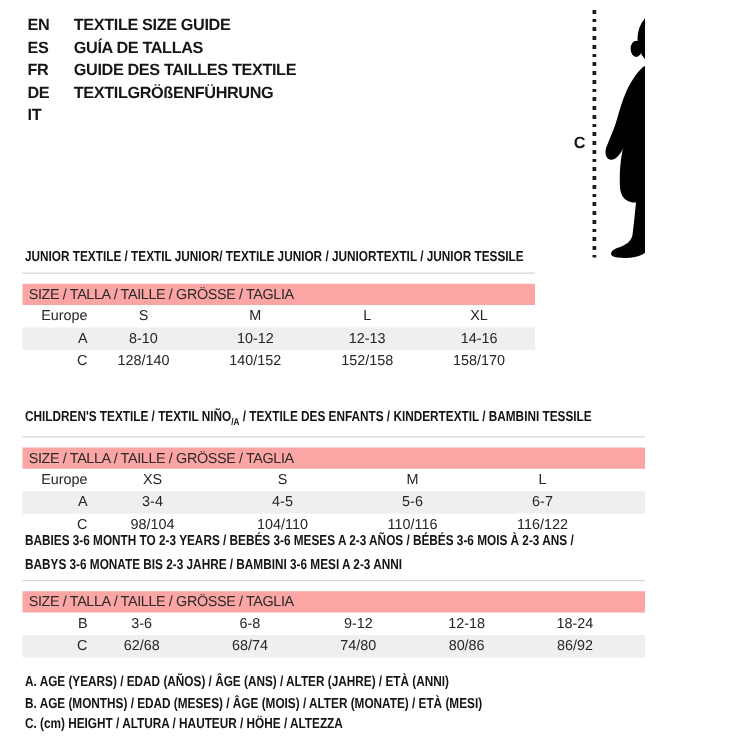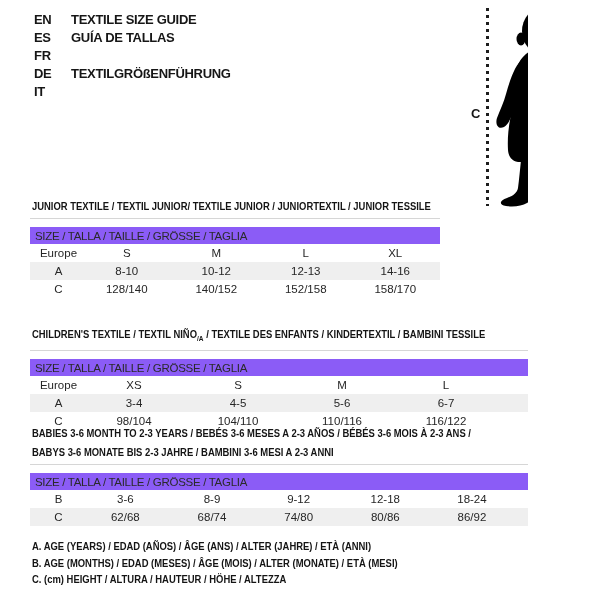--- a/index.html
+++ b/index.html
@@ -1,21 +1,21 @@
 <!DOCTYPE html>
 <html><head>
 <meta charset="utf-8">
 <style>
   html,body{margin:0;padding:0;}
   body{
     width:600px;height:600px;background:#ffffff;
     font-family:"Liberation Sans", sans-serif;
     color:#1a1a1a;
   }
-  .page{position:relative;width:516px;height:600px;background:#fff;overflow:hidden;margin-left:12px;}
+  .page{position:relative;width:516px;height:600px;background:#fff;overflow:hidden;}
 
   
   .langs{position:absolute;left:22px;top:11px;}
   .lang-row{display:flex;height:18px;line-height:18px;}
   .lang-code,.lang-title{
     font-weight:bold;font-size:13px;letter-spacing:-0.3px;color:#161616;white-space:nowrap;
   }
   .lang-code{width:37px;flex:0 0 37px;}
 
   
@@ -34,25 +34,25 @@
   .sec-title{
     font-size:11.5px;font-weight:bold;color:#141414;line-height:15px;
     white-space:nowrap;transform:scaleX(0.82);transform-origin:0 50%;
     margin:0 0 4px 2px;
   }
   .sec-title sub{font-size:8px;}
   .toprule{height:1px;background:#d6d6d6;margin-bottom:8px;}
   table{width:100%;border-collapse:collapse;table-layout:fixed;}
   td{font-size:11.5px;color:#262626;vertical-align:middle;}
   tr.size-bar td{
-    background:#8b5cf6;height:17px;text-align:left;padding:0 0 0 5px;
+    background:#fca5a5;height:17px;text-align:left;padding:0 0 0 5px;
     color:#2a2a2a;letter-spacing:-0.3px;white-space:nowrap;
   }
   tbody td{height:18px;text-align:center;padding:0;}
-  td.rowlabel{text-align:center;padding-left:5px;}
+  td.rowlabel{text-align:right;padding-left:5px;}
   tr.alt td{background:#efefef;}
   col.label{width:52px;}
 
   
   .legend{position:absolute;left:20px;top:538px;}
   .legend-line{
     font-size:11.5px;font-weight:bold;color:#141414;line-height:16.5px;
     white-space:nowrap;transform:scaleX(0.82);transform-origin:0 50%;
   }
 </style>
@@ -65,20 +65,21 @@
     <div class="lang-row">
       <span class="lang-code">EN</span>
       <span class="lang-title">TEXTILE SIZE GUIDE</span>
     </div>
     <div class="lang-row">
       <span class="lang-code">ES</span>
       <span class="lang-title">GUÍA DE TALLAS</span>
     </div>
     <div class="lang-row">
       <span class="lang-code">FR</span>
+      <span class="lang-title">GUIDE DES TAILLES TEXTILE</span>
     </div>
     <div class="lang-row">
       <span class="lang-code">DE</span>
       <span class="lang-title">TEXTILGRÖßENFÜHRUNG</span>
     </div>
     <div class="lang-row">
       <span class="lang-code">IT</span>
     </div>
   </div>
 
@@ -235,21 +236,21 @@
           <col>
           <col>
         </colgroup>
       <tbody>
       <tr class="size-bar">
         <td colspan="7">SIZE / TALLA / TAILLE / GRÖSSE / TAGLIA</td>
       </tr>
       <tr>
         <td class="rowlabel">B</td>
         <td>3-6</td>
-        <td>8-9</td>
+        <td>6-8</td>
         <td>9-12</td>
         <td>12-18</td>
         <td>18-24</td>
         <td>24-36</td>
       </tr>
       <tr class="alt">
         <td class="rowlabel">C</td>
         <td>62/68</td>
         <td>68/74</td>
         <td>74/80</td>

